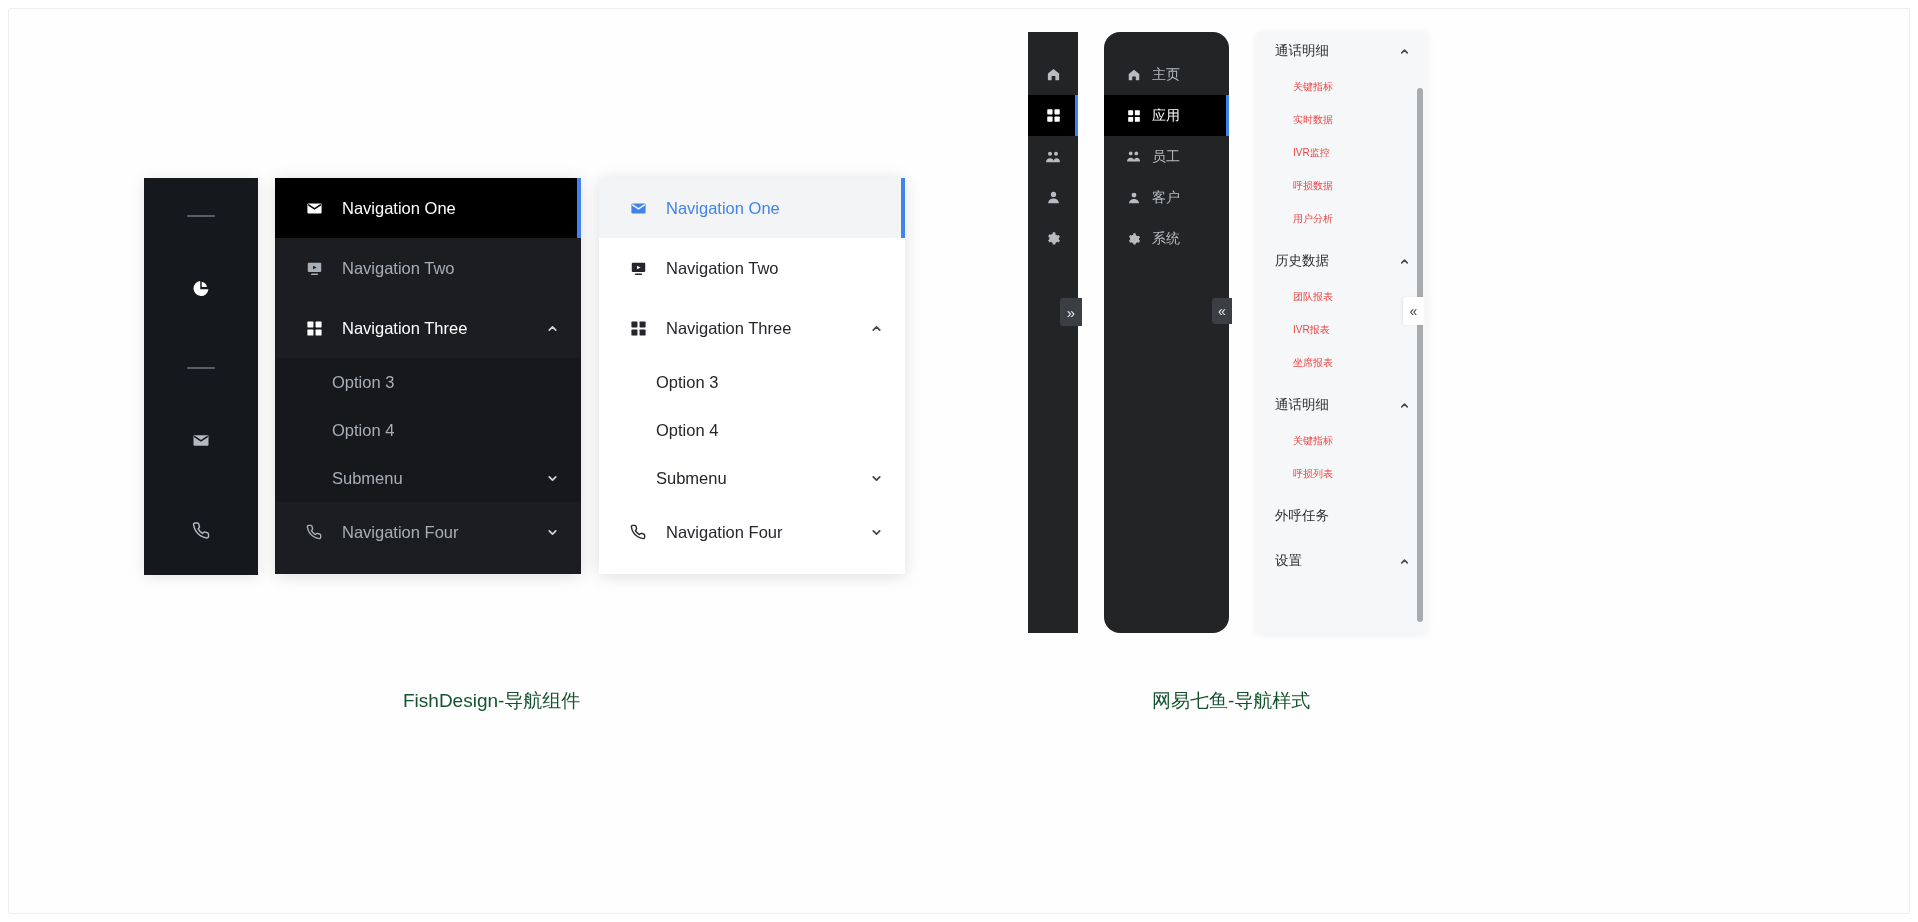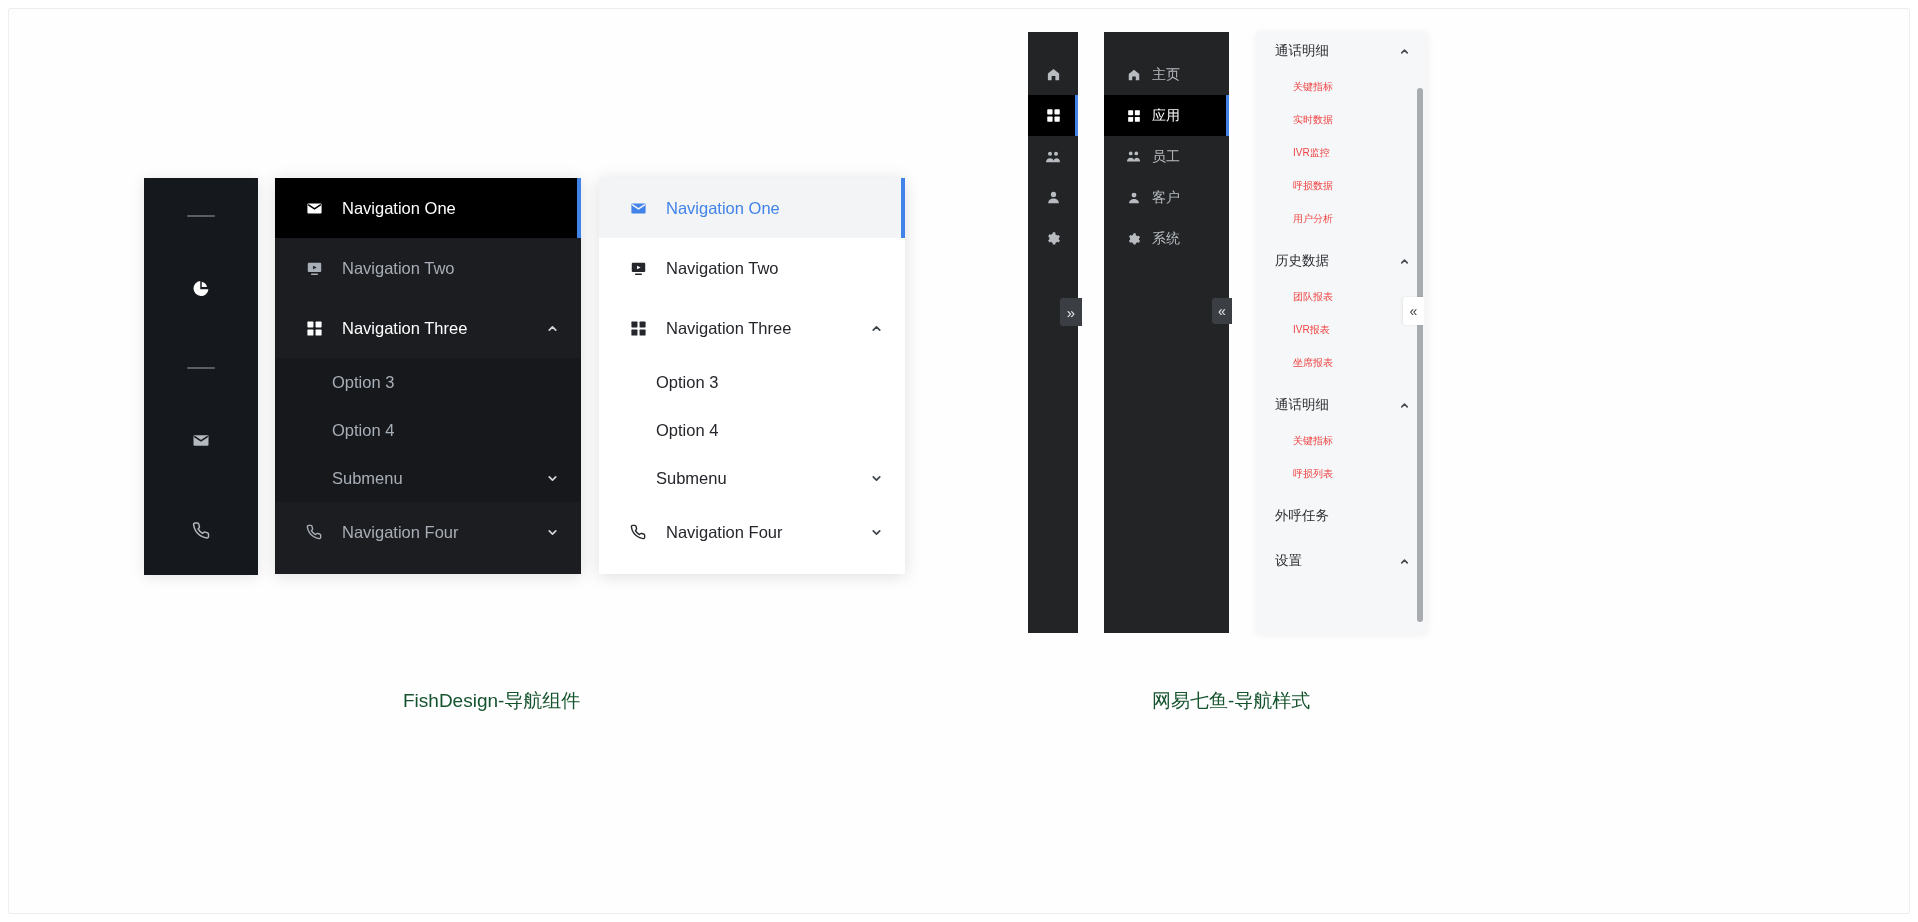--- a/index.html
+++ b/index.html
@@ -203,20 +203,21 @@
     line-height: 1;
     z-index: 12;
   }
 
   
   #qiyu-dark {
     position: absolute;
     left: 1104px; top: 32px;
     width: 125px; height: 601px;
     background: #222426;
+    border-radius: 16px;
   }
   #qiyu-dark .qd {
     position: relative;
     display: flex;
     align-items: center;
     height: 41px;
     padding-left: 22px;
     color: #b8bcc0;
     font-size: 14px;
   }

